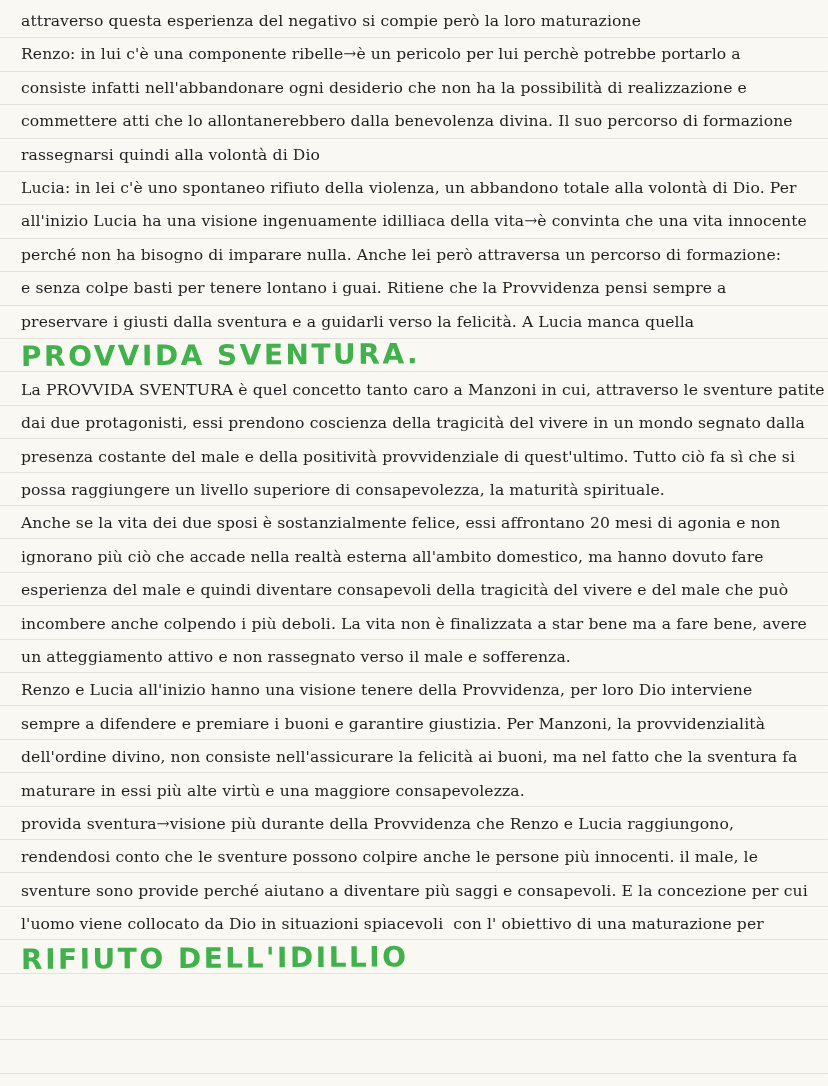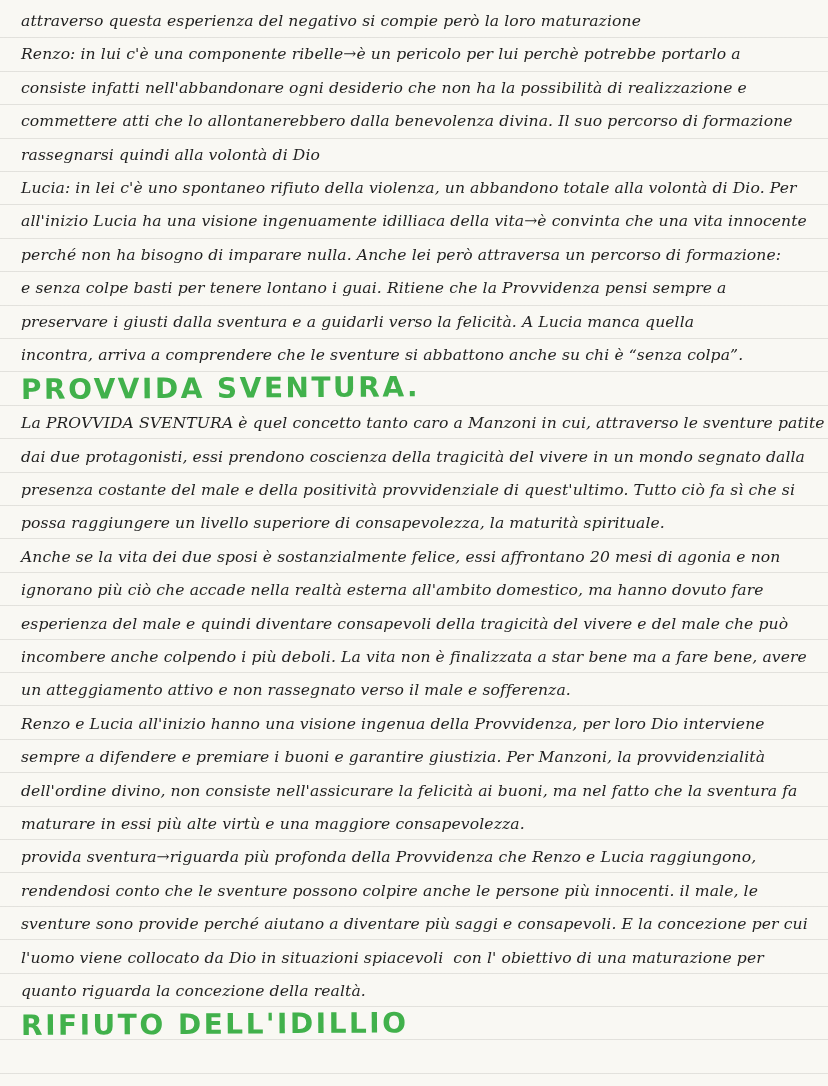--- a/index.html
+++ b/index.html
@@ -28,21 +28,20 @@
     padding: 5px 8px 0 21px;
   }
 
   .note-line {
     height: 33.4px;
     line-height: 33.4px;
     font-size: 15.6px;
     letter-spacing: 0.1px;
     white-space: pre;
     overflow: visible;
-    font-style: italic;
   }
 
   .marker-heading {
     height: 35px;
     line-height: 35px;
     font-family: "DejaVu Sans", "Liberation Sans", sans-serif;
     font-weight: bold;
     font-size: 28px;
     letter-spacing: 2.5px;
     white-space: pre;
@@ -59,41 +58,39 @@
       <div class="note-line">attraverso questa esperienza del negativo si compie però la loro maturazione</div>
       <div class="note-line">Renzo: in lui c'è una componente ribelle→è un pericolo per lui perchè potrebbe portarlo a</div>
       <div class="note-line">consiste infatti nell'abbandonare ogni desiderio che non ha la possibilità di realizzazione e</div>
       <div class="note-line">commettere atti che lo allontanerebbero dalla benevolenza divina. Il suo percorso di formazione</div>
       <div class="note-line">rassegnarsi quindi alla volontà di Dio</div>
       <div class="note-line">Lucia: in lei c'è uno spontaneo rifiuto della violenza, un abbandono totale alla volontà di Dio. Per</div>
       <div class="note-line">all'inizio Lucia ha una visione ingenuamente idilliaca della vita→è convinta che una vita innocente</div>
       <div class="note-line">perché non ha bisogno di imparare nulla. Anche lei però attraversa un percorso di formazione:</div>
       <div class="note-line">e senza colpe basti per tenere lontano i guai. Ritiene che la Provvidenza pensi sempre a</div>
       <div class="note-line">preservare i giusti dalla sventura e a guidarli verso la felicità. A Lucia manca quella</div>
-      <div class="note-line">incontra, arriva a comprendere che le sventure si abbattono anche su chi è “senza colpa”.</div>
     </div>
 
   <div class="marker-heading" style="color: rgb(65, 177, 75);">PROVVIDA SVENTURA.</div>
 
   <div class="text-block">
       <div class="note-line">La PROVVIDA SVENTURA è quel concetto tanto caro a Manzoni in cui, attraverso le sventure patite</div>
       <div class="note-line">dai due protagonisti, essi prendono coscienza della tragicità del vivere in un mondo segnato dalla</div>
       <div class="note-line">presenza costante del male e della positività provvidenziale di quest'ultimo. Tutto ciò fa sì che si</div>
       <div class="note-line">possa raggiungere un livello superiore di consapevolezza, la maturità spirituale.</div>
       <div class="note-line">Anche se la vita dei due sposi è sostanzialmente felice, essi affrontano 20 mesi di agonia e non</div>
       <div class="note-line">ignorano più ciò che accade nella realtà esterna all'ambito domestico, ma hanno dovuto fare</div>
       <div class="note-line">esperienza del male e quindi diventare consapevoli della tragicità del vivere e del male che può</div>
       <div class="note-line">incombere anche colpendo i più deboli. La vita non è finalizzata a star bene ma a fare bene, avere</div>
       <div class="note-line">un atteggiamento attivo e non rassegnato verso il male e sofferenza.</div>
-      <div class="note-line">Renzo e Lucia all'inizio hanno una visione ingenua della Provvidenza, per loro Dio interviene</div>
+      <div class="note-line">Renzo e Lucia all'inizio hanno una visione tenere della Provvidenza, per loro Dio interviene</div>
       <div class="note-line">sempre a difendere e premiare i buoni e garantire giustizia. Per Manzoni, la provvidenzialità</div>
       <div class="note-line">dell'ordine divino, non consiste nell'assicurare la felicità ai buoni, ma nel fatto che la sventura fa</div>
       <div class="note-line">maturare in essi più alte virtù e una maggiore consapevolezza.</div>
-      <div class="note-line">provida sventura→riguarda più profonda della Provvidenza che Renzo e Lucia raggiungono,</div>
+      <div class="note-line">provida sventura→visione più durante della Provvidenza che Renzo e Lucia raggiungono,</div>
       <div class="note-line">rendendosi conto che le sventure possono colpire anche le persone più innocenti. il male, le</div>
       <div class="note-line">sventure sono provide perché aiutano a diventare più saggi e consapevoli. E la concezione per cui</div>
       <div class="note-line">l'uomo viene collocato da Dio in situazioni spiacevoli  con l' obiettivo di una maturazione per</div>
-      <div class="note-line">quanto riguarda la concezione della realtà.</div>
     </div>
 
   <div class="marker-heading" style="color: rgb(65, 177, 75);">RIFIUTO DELL'IDILLIO</div>
 
 </div>
 
 </body></html>

